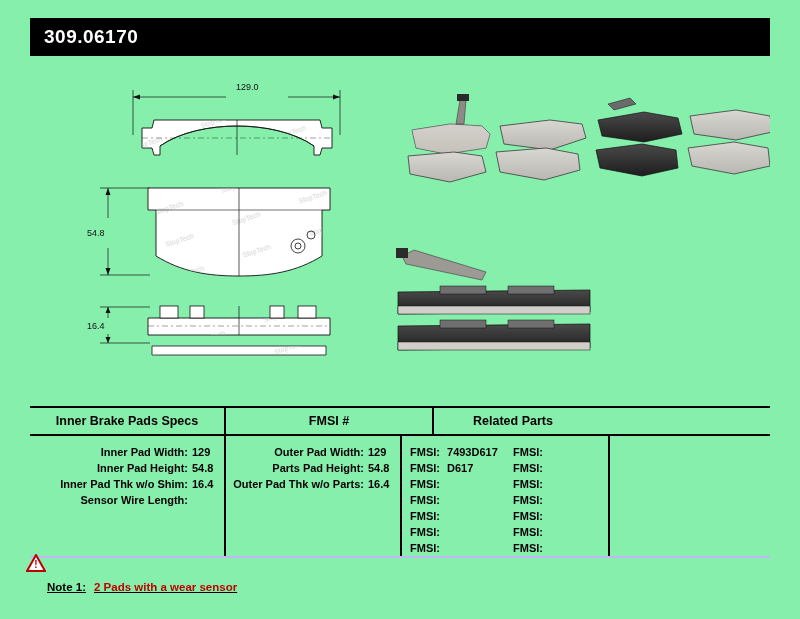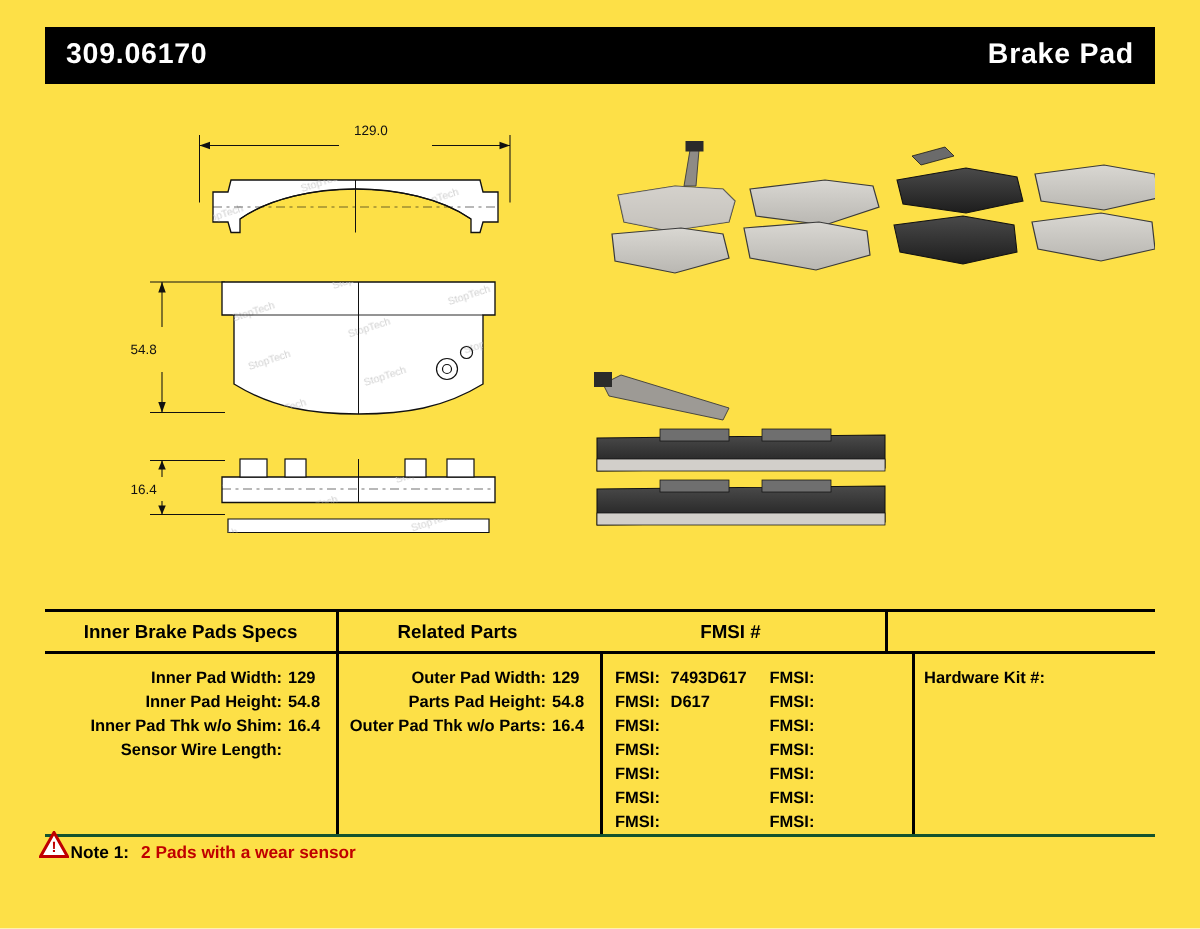--- a/index.html
+++ b/index.html
@@ -6,21 +6,21 @@
   html, body {
     margin: 0; padding: 0;
     width: 800px; height: 619px;
     background: #ffffff;
     font-family: "Liberation Sans", sans-serif;
   }
   #sheet {
     position: relative;
     width: 800px;
     height: 619px;
-    background: #fde047;
+    background: #86efac;
     overflow: hidden;
   }
 
   
   .header {
     position: absolute;
     left: 30px; top: 18px;
     width: 740px; height: 38px;
     background: #000000;
     display: flex;
@@ -48,21 +48,21 @@
     width: 740px; height: 340px;
   }
   .drawing svg { display: block; }
 
   
   .spec-table {
     position: absolute;
     left: 30px; top: 406px;
     width: 740px;
     border-top: 2px solid #000;
-    border-bottom: 2px solid #14532d;
+    border-bottom: 2px solid #c4b5fd;
   }
   .spec-head {
     display: flex;
     border-bottom: 2px solid #000;
   }
   .spec-head .cell {
     font-size: 12.5px;
     font-weight: bold;
     text-align: center;
     padding: 6px 2px 6px 2px;
@@ -109,22 +109,23 @@
   .related-rows { padding: 8px 0 0 6px; }
   .related-row {
     font-size: 11px;
     font-weight: bold;
     line-height: 16px;
   }
 
   
   .notes {
     position: absolute;
-    left: 30px; top: 560px;
+    left: 30px; top: 578px;
     width: 500px;
+    text-decoration: underline;
   }
   .note-line {
     display: flex;
     align-items: center;
     font-size: 11.5px;
     font-weight: bold;
     line-height: 19px;
   }
   .note-label { width: 64px; text-align: right; padding-right: 8px; }
   .note-text { color: #c00000; }
@@ -134,21 +135,20 @@
     width: 20px; height: 18px;
   }
 </style>
 </head>
 <body>
 
 <div id="sheet">
 
   <div class="header">
     <span class="part-no">309.06170</span>
-    <span class="doc-type">Brake Pad</span>
   </div>
 
   <div class="drawing">
     <svg width="740" height="340" viewBox="0 0 740 340">
       <defs>
         <pattern id="wm" width="70" height="34" patternUnits="userSpaceOnUse" patternTransform="rotate(-18)">
           <text x="2" y="16" font-family="Liberation Sans, sans-serif" font-size="7" fill="#c9c9c9">StopTech</text>
         </pattern>
         <linearGradient id="padGrad" x1="0" y1="0" x2="0" y2="1">
           <stop offset="0%" stop-color="#d9d7d2"></stop>
@@ -271,22 +271,22 @@
         <rect x="478" y="260" width="46" height="8" fill="#6f6f6f" stroke="#111" stroke-width="0.5"></rect>
         <rect x="368" y="282" width="192" height="8" fill="#d2cfca" stroke="#111" stroke-width="0.5"></rect>
       </g>
     </svg>
   </div>
 
   <div class="spec-table">
 
     <div class="spec-head">
       <div class="cell col-inner">Inner Brake Pads Specs</div>
+      <div class="cell col-fmsi">FMSI #</div>
       <div class="cell col-related">Related Parts</div>
-      <div class="cell col-fmsi">FMSI #</div>
     </div>
 
     <div class="spec-body">
 
       <div class="col-inner">
         <div class="pad-rows">
           <div class="kv">
             <span class="k">Inner Pad Width:</span>
             <span class="v">129</span>
           </div>
@@ -380,28 +380,20 @@
               <span class="val"></span>
             </div>
             <div class="fmsi-row">
               <span>FMSI:</span>
               <span class="val"></span>
             </div>
           </div>
         </div>
       </div>
 
-      <div class="col-related">
-        <div class="related-rows">
-          <div class="related-row">
-            <span>Hardware Kit #:</span>
-            <span></span>
-          </div>
-        </div>
-      </div>
 
     </div>
   </div>
 
   <svg class="warn-icon" viewBox="0 0 20 18">
     <polygon points="10,1 19,17 1,17" fill="#ffffff" stroke="#c00000" stroke-width="2"></polygon>
     <text x="10" y="14" font-size="10" font-weight="bold" text-anchor="middle" fill="#c00000" font-family="Liberation Sans, sans-serif">!</text>
   </svg>
 
   <div class="notes">

